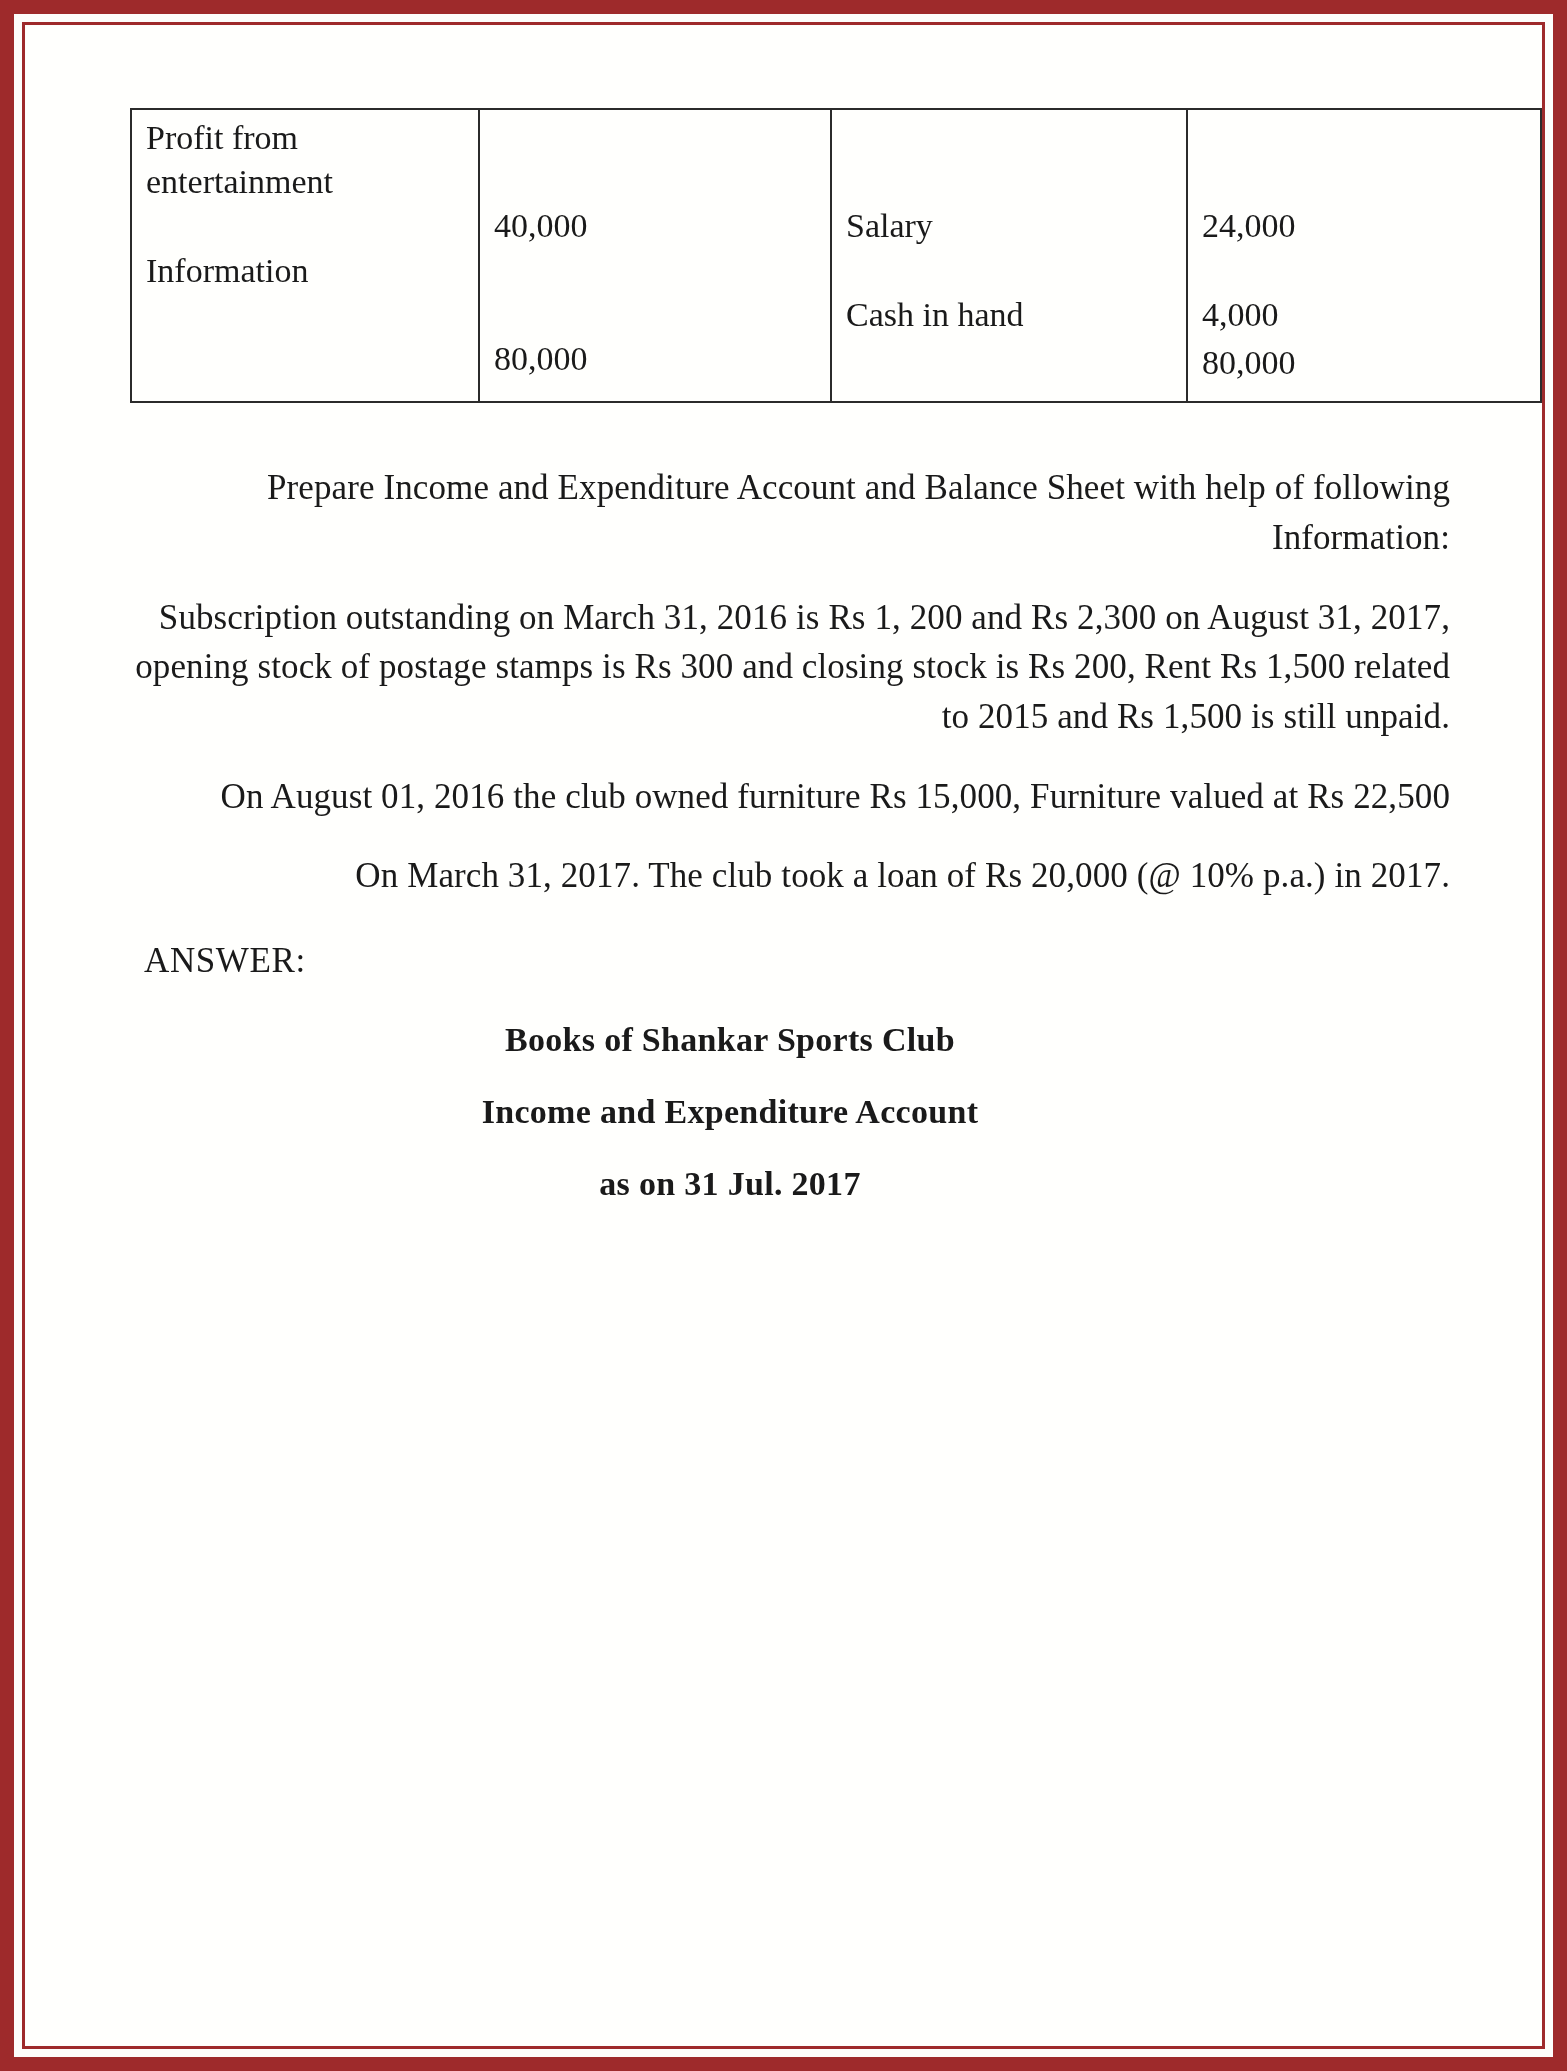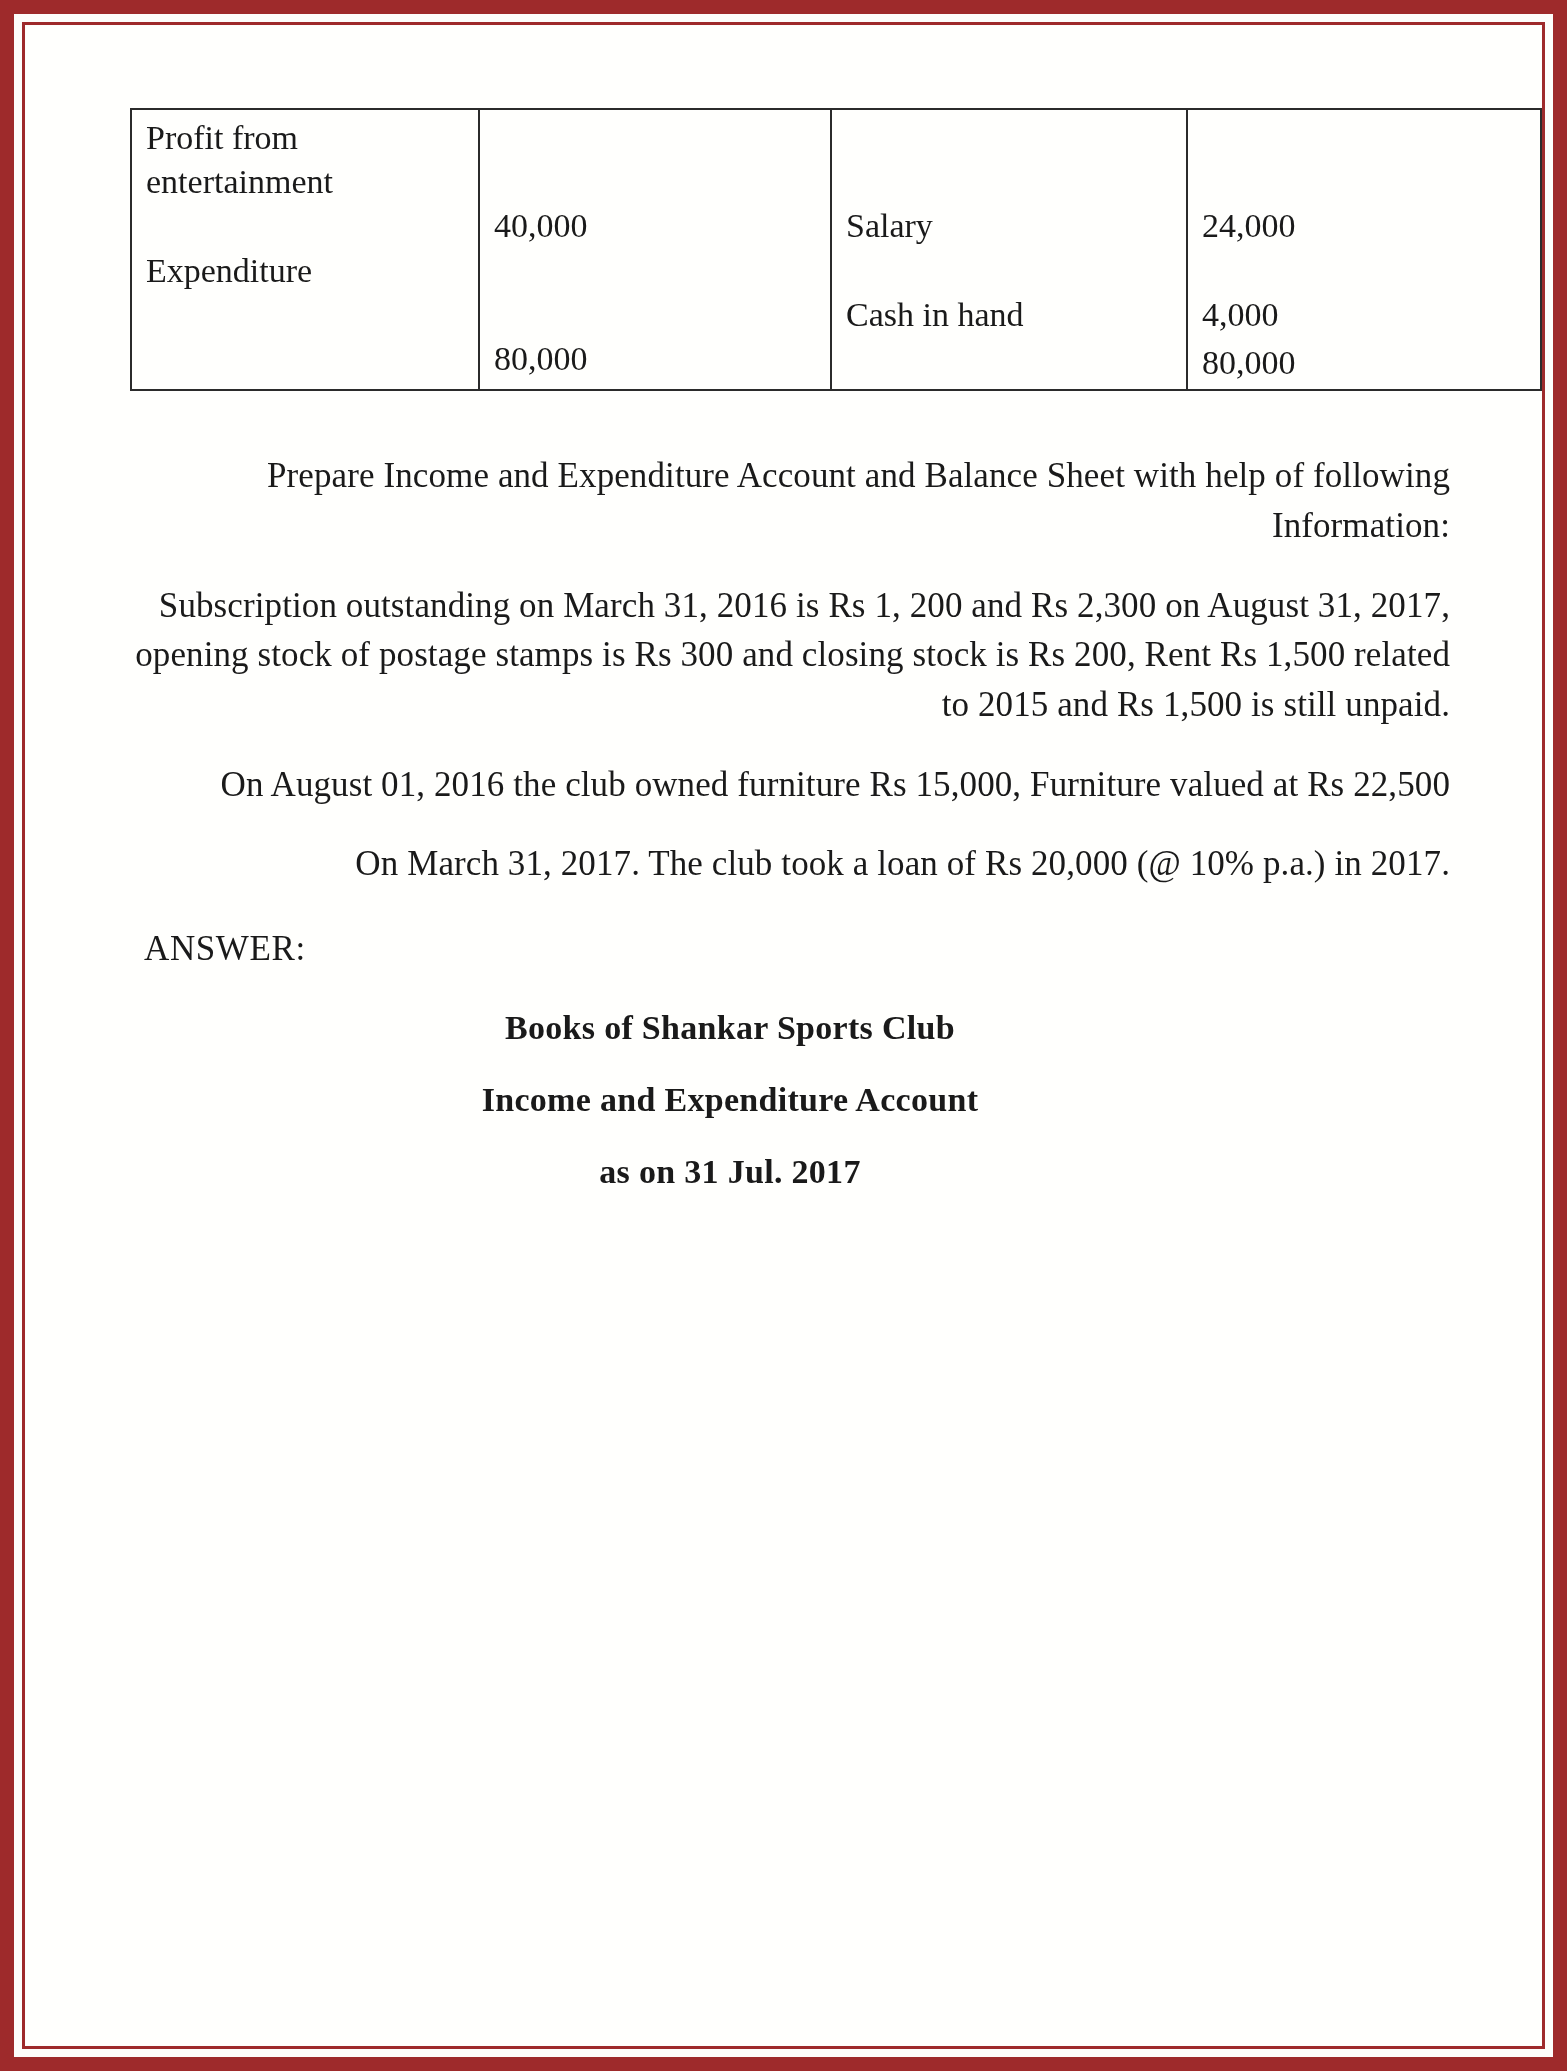--- a/index.html
+++ b/index.html
@@ -54,21 +54,21 @@
   
   table.acct {
     border-collapse: collapse;
     width: 1298px;
     table-layout: fixed;
     margin: 0;
   }
   table.acct td {
     border: 2px solid #2b2b2b;
     vertical-align: top;
-    padding: 6px 12px 4px 14px;
+    padding: 6px 12px 16px 14px;
     font-size: 34px;
     line-height: 1.30;
     height: 22px;
   }
   td.c-particular-l { width: 320px; }
   td.c-amount-l     { width: 324px; }
   td.c-particular-r { width: 328px; }
   td.c-amount-r     { width: 326px; border-radius: 32px; }
 
   .cellstack { display: block; }
@@ -119,21 +119,21 @@
     <div class="content">
 
       <table class="acct">
         <tbody>
             <tr>
           <td class="c-particular-l">
             <span class="cellstack">
               <span class="ln">Profit from</span>
               <span class="ln">entertainment</span>
               <span class="ln blank">&nbsp;</span>
-              <span class="ln">Expenditure</span>
+              <span class="ln">Information</span>
               <span class="ln blank">&nbsp;</span>
               <span class="ln blank">&nbsp;</span>
             </span>
           </td>
 
           <td class="c-amount-l">
             <span class="cellstack">
               <span class="ln blank">&nbsp;</span>
               <span class="ln blank">&nbsp;</span>
               <span class="ln">40,000</span>

